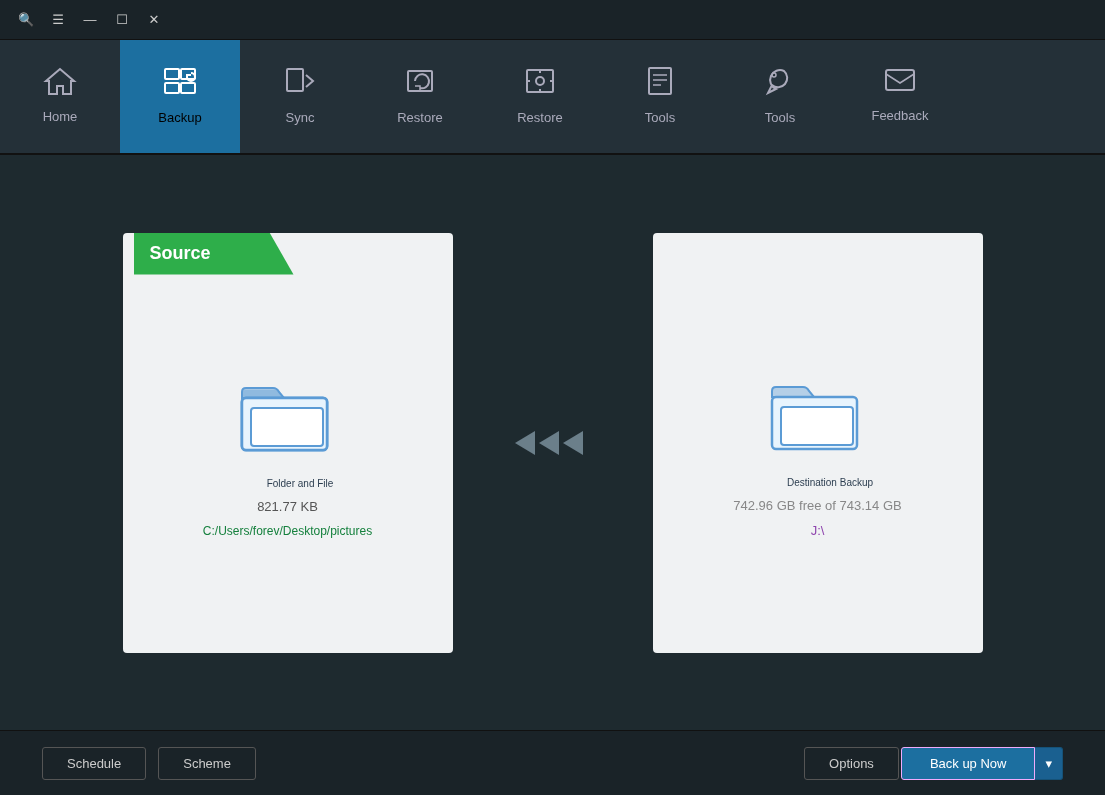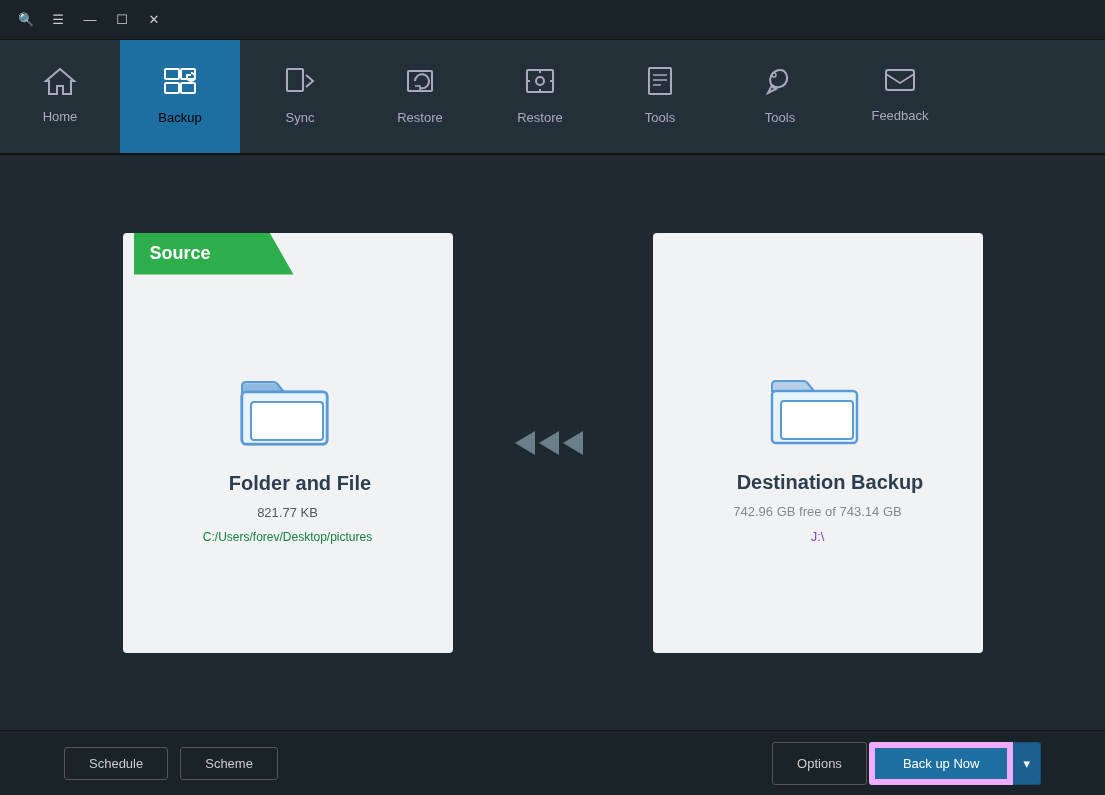--- a/index.html
+++ b/index.html
@@ -142,22 +142,22 @@
       flex-direction: column;
       align-items: center;
       gap: 10px;
       text-align: center;
     }
     .folder-icon-svg {
       width: 100px;
       height: 80px;
     }
     .card-title {
-      font-size: 20px;
-      font-weight: bold;
+      font-size: 10px;
+      font-weight: normal;
       color: #2c3e50;
       margin-top: 10px;
       margin-left: 25px;
     }
     .card-subtitle {
       font-size: 13px;
       color: #555;
     }
     .card-path {
       font-size: 12px;
@@ -182,21 +182,21 @@
       font-size: 36px;
     }
 
     
     #bottom-bar {
       height: 65px;
       background: #1a2328;
       display: flex;
       align-items: center;
       justify-content: space-between;
-      padding: 0 64px;
+      padding: 0 42px;
       border-top: 1px solid #111;
     }
     #bottom-left {
       display: flex;
       gap: 12px;
     }
     #bottom-right {
       display: flex;
       gap: 0;
     }
@@ -204,21 +204,21 @@
       background: transparent;
       border: 1px solid #555;
       color: #ccc;
       padding: 8px 24px;
       font-size: 13px;
       cursor: pointer;
       border-radius: 3px;
     }
     .btn-primary {
       background: #1c6fa0;
-      border: 6px solid #f0abfc;
+      border: 1px solid #f0abfc;
       color: #fff;
       padding: 8px 28px;
       font-size: 13px;
       cursor: pointer;
       border-radius: 3px 0 0 3px;
     }
     .btn-dropdown {
       background: #1a6090;
       border: 1px solid #155278;
       color: #fff;

